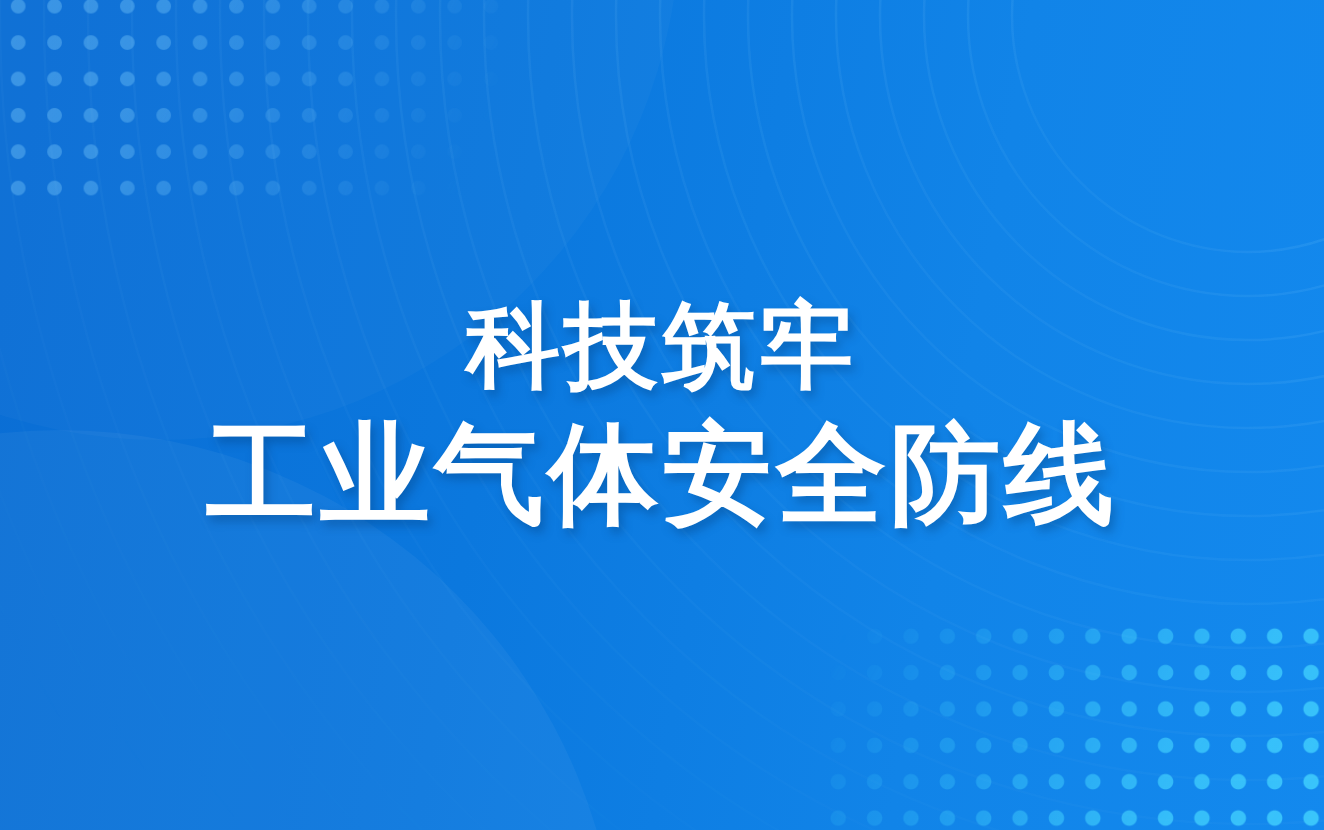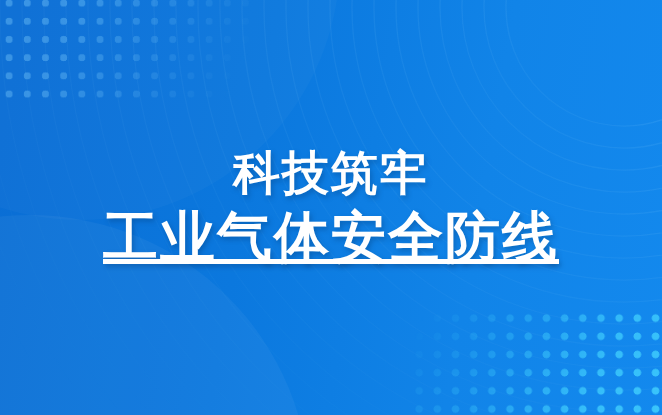--- a/index.html
+++ b/index.html
@@ -91,21 +91,21 @@
   }
   .title-line {
     color: #ffffff;
     font-weight: 700;
     letter-spacing: 2px;
     white-space: nowrap;
     text-shadow: 2px 3px 5px rgba(4,55,110,0.34);
     line-height: 1.06;
   }
   .title-line-1 { font-size: 47px; }
-  .title-line-2 { font-size: 55px; text-decoration: underline; }
+  .title-line-2 { font-size: 55px; }
 </style>
 </head>
 <body>
 
 <div id="banner">
 
   <div class="circle-tl"></div>
   <div class="circle-bl"></div>
 
   <svg class="ripples" viewBox="0 0 662 415" preserveAspectRatio="none" aria-hidden="true">

